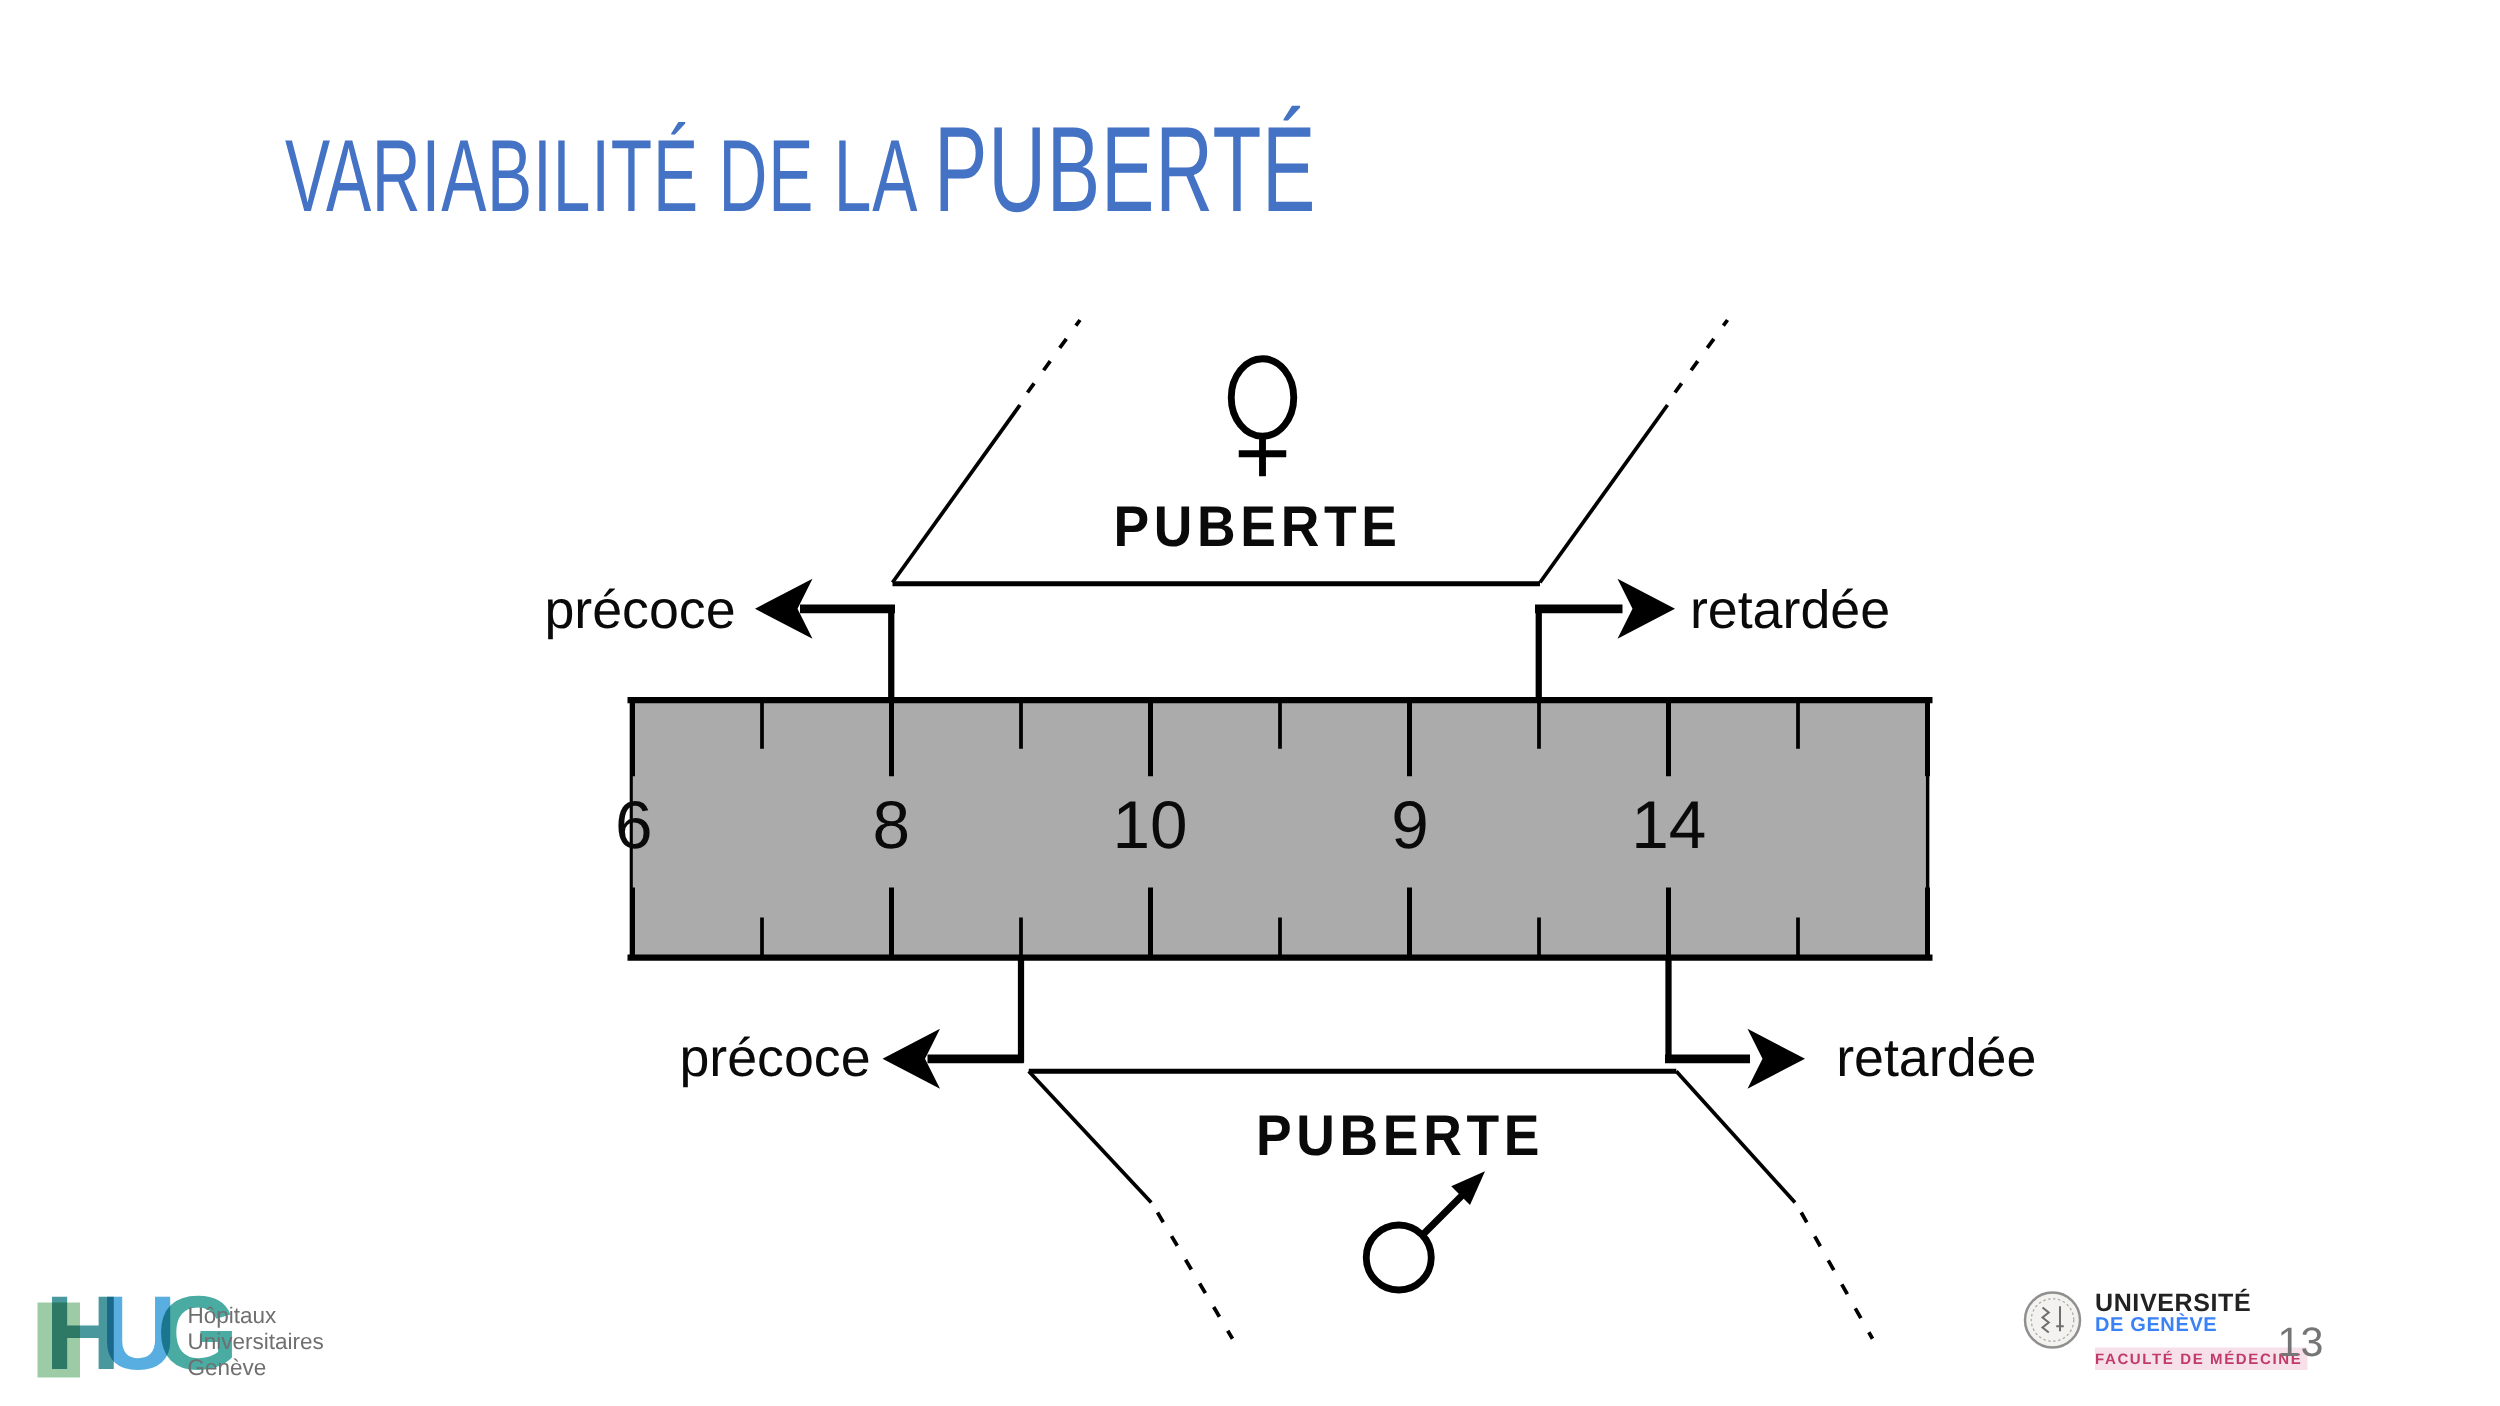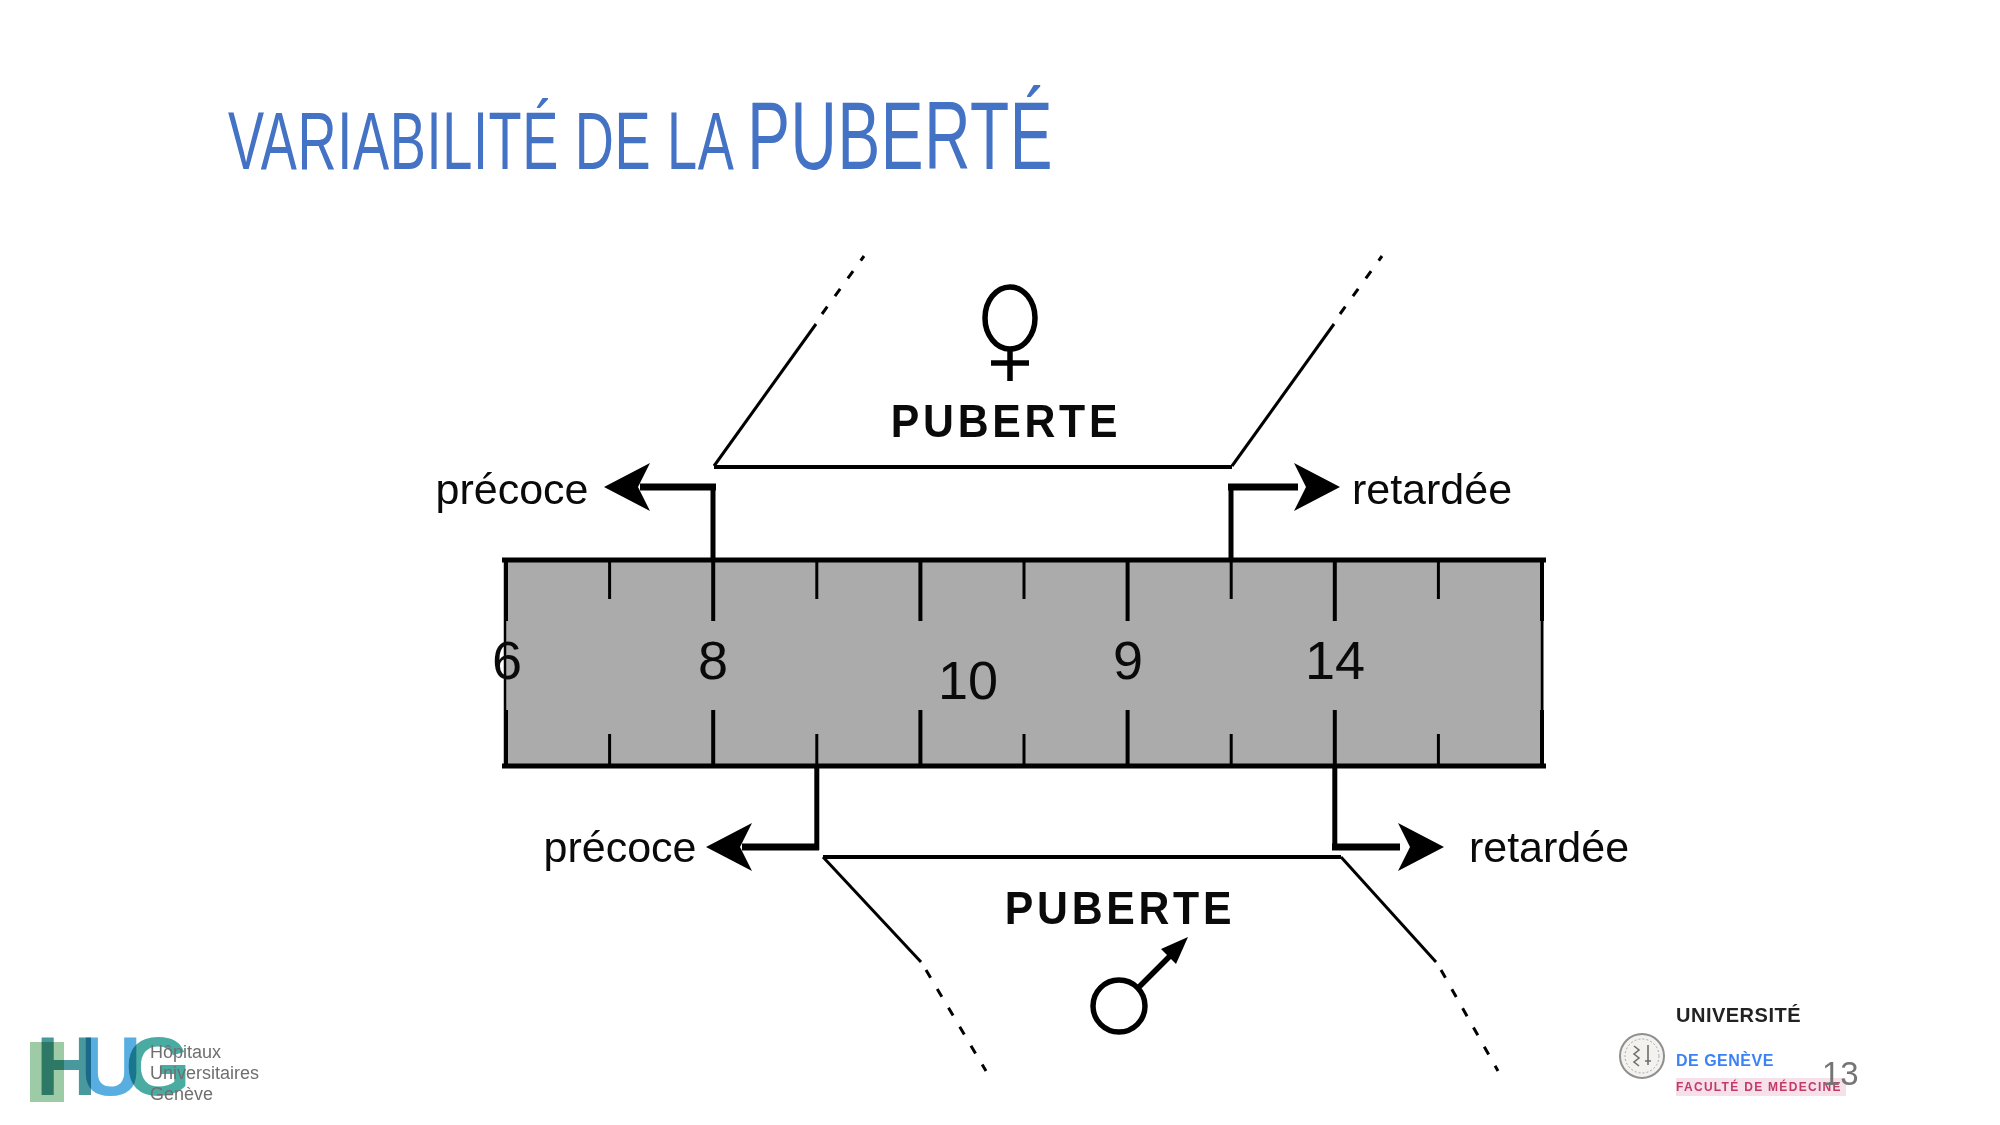--- a/index.html
+++ b/index.html
@@ -29,21 +29,21 @@
   .hug-green{position:absolute;left:2px;top:12px;width:34px;height:60px;background:#9ccba6;}
   .hug-letters{position:absolute;left:8px;top:-6px;font-weight:bold;font-size:84px;line-height:84px;
                letter-spacing:-16px;}
   .hug-letters span{mix-blend-mode:multiply;opacity:0.88;}
   .hug-h{color:#2f8a90;}
   .hug-u{color:#41a3dd;}
   .hug-g{color:#2fa095;}
   .hug-text{position:absolute;left:122px;top:12px;font-size:18px;line-height:21px;color:#6f6f6f;}
 
   
-  .unige-l1{left:1676px;top:1004px;font-size:20px;font-weight:bold;color:#222;letter-spacing:0.5px;}
+  .unige-l1{left:1676px;top:1032px;font-size:20px;font-weight:bold;color:#222;letter-spacing:0.5px;}
   .unige-l2{left:1676px;top:1052px;font-size:16px;font-weight:bold;color:#3b82f6;letter-spacing:0.5px;}
   .unige-l3{left:1676px;top:1078px;font-size:12px;font-weight:bold;color:#c23a66;
             letter-spacing:1.3px;background:#f6e0ea;padding:2px 4px 2px 0;}
   .pagenum{left:1822px;top:1055px;font-size:33px;color:#757575;}
 </style>
 </head>
 <body>
 
 <div class="slide">
 
@@ -130,21 +130,21 @@
       <g>
         <circle cx="1119" cy="1006" r="26" stroke-width="5.5"></circle>
         <line x1="1138" y1="988" x2="1178" y2="948" stroke-width="5.5"></line>
         <polygon points="1188,937 1176,964 1161,949" fill="#000" stroke="none"></polygon>
       </g>
     </g>
   </svg>
 
   <div class="abs ctr rulnum" style="left:507px;top:660px;">6</div>
   <div class="abs ctr rulnum" style="left:713px;top:660px;">8</div>
-  <div class="abs ctr rulnum" style="left:968px;top:660px;margin-top:20px;">10</div>
+  <div class="abs ctr rulnum" style="left:920px;top:660px;">10</div>
   <div class="abs ctr rulnum" style="left:1128px;top:660px;">9</div>
   <div class="abs ctr rulnum" style="left:1335px;top:660px;">14</div>
 
   <div class="abs ctr dlabel" style="left:512px;top:489px;">précoce</div>
   <div class="abs ctr dlabel" style="left:1432px;top:489px;">retardée</div>
   <div class="abs puberte" style="left:1006px;top:421px;">PUBERTE</div>
 
   <div class="abs ctr dlabel" style="left:620px;top:847px;">précoce</div>
   <div class="abs ctr dlabel" style="left:1549px;top:847px;">retardée</div>
   <div class="abs puberte" style="left:1120px;top:908px;">PUBERTE</div>

